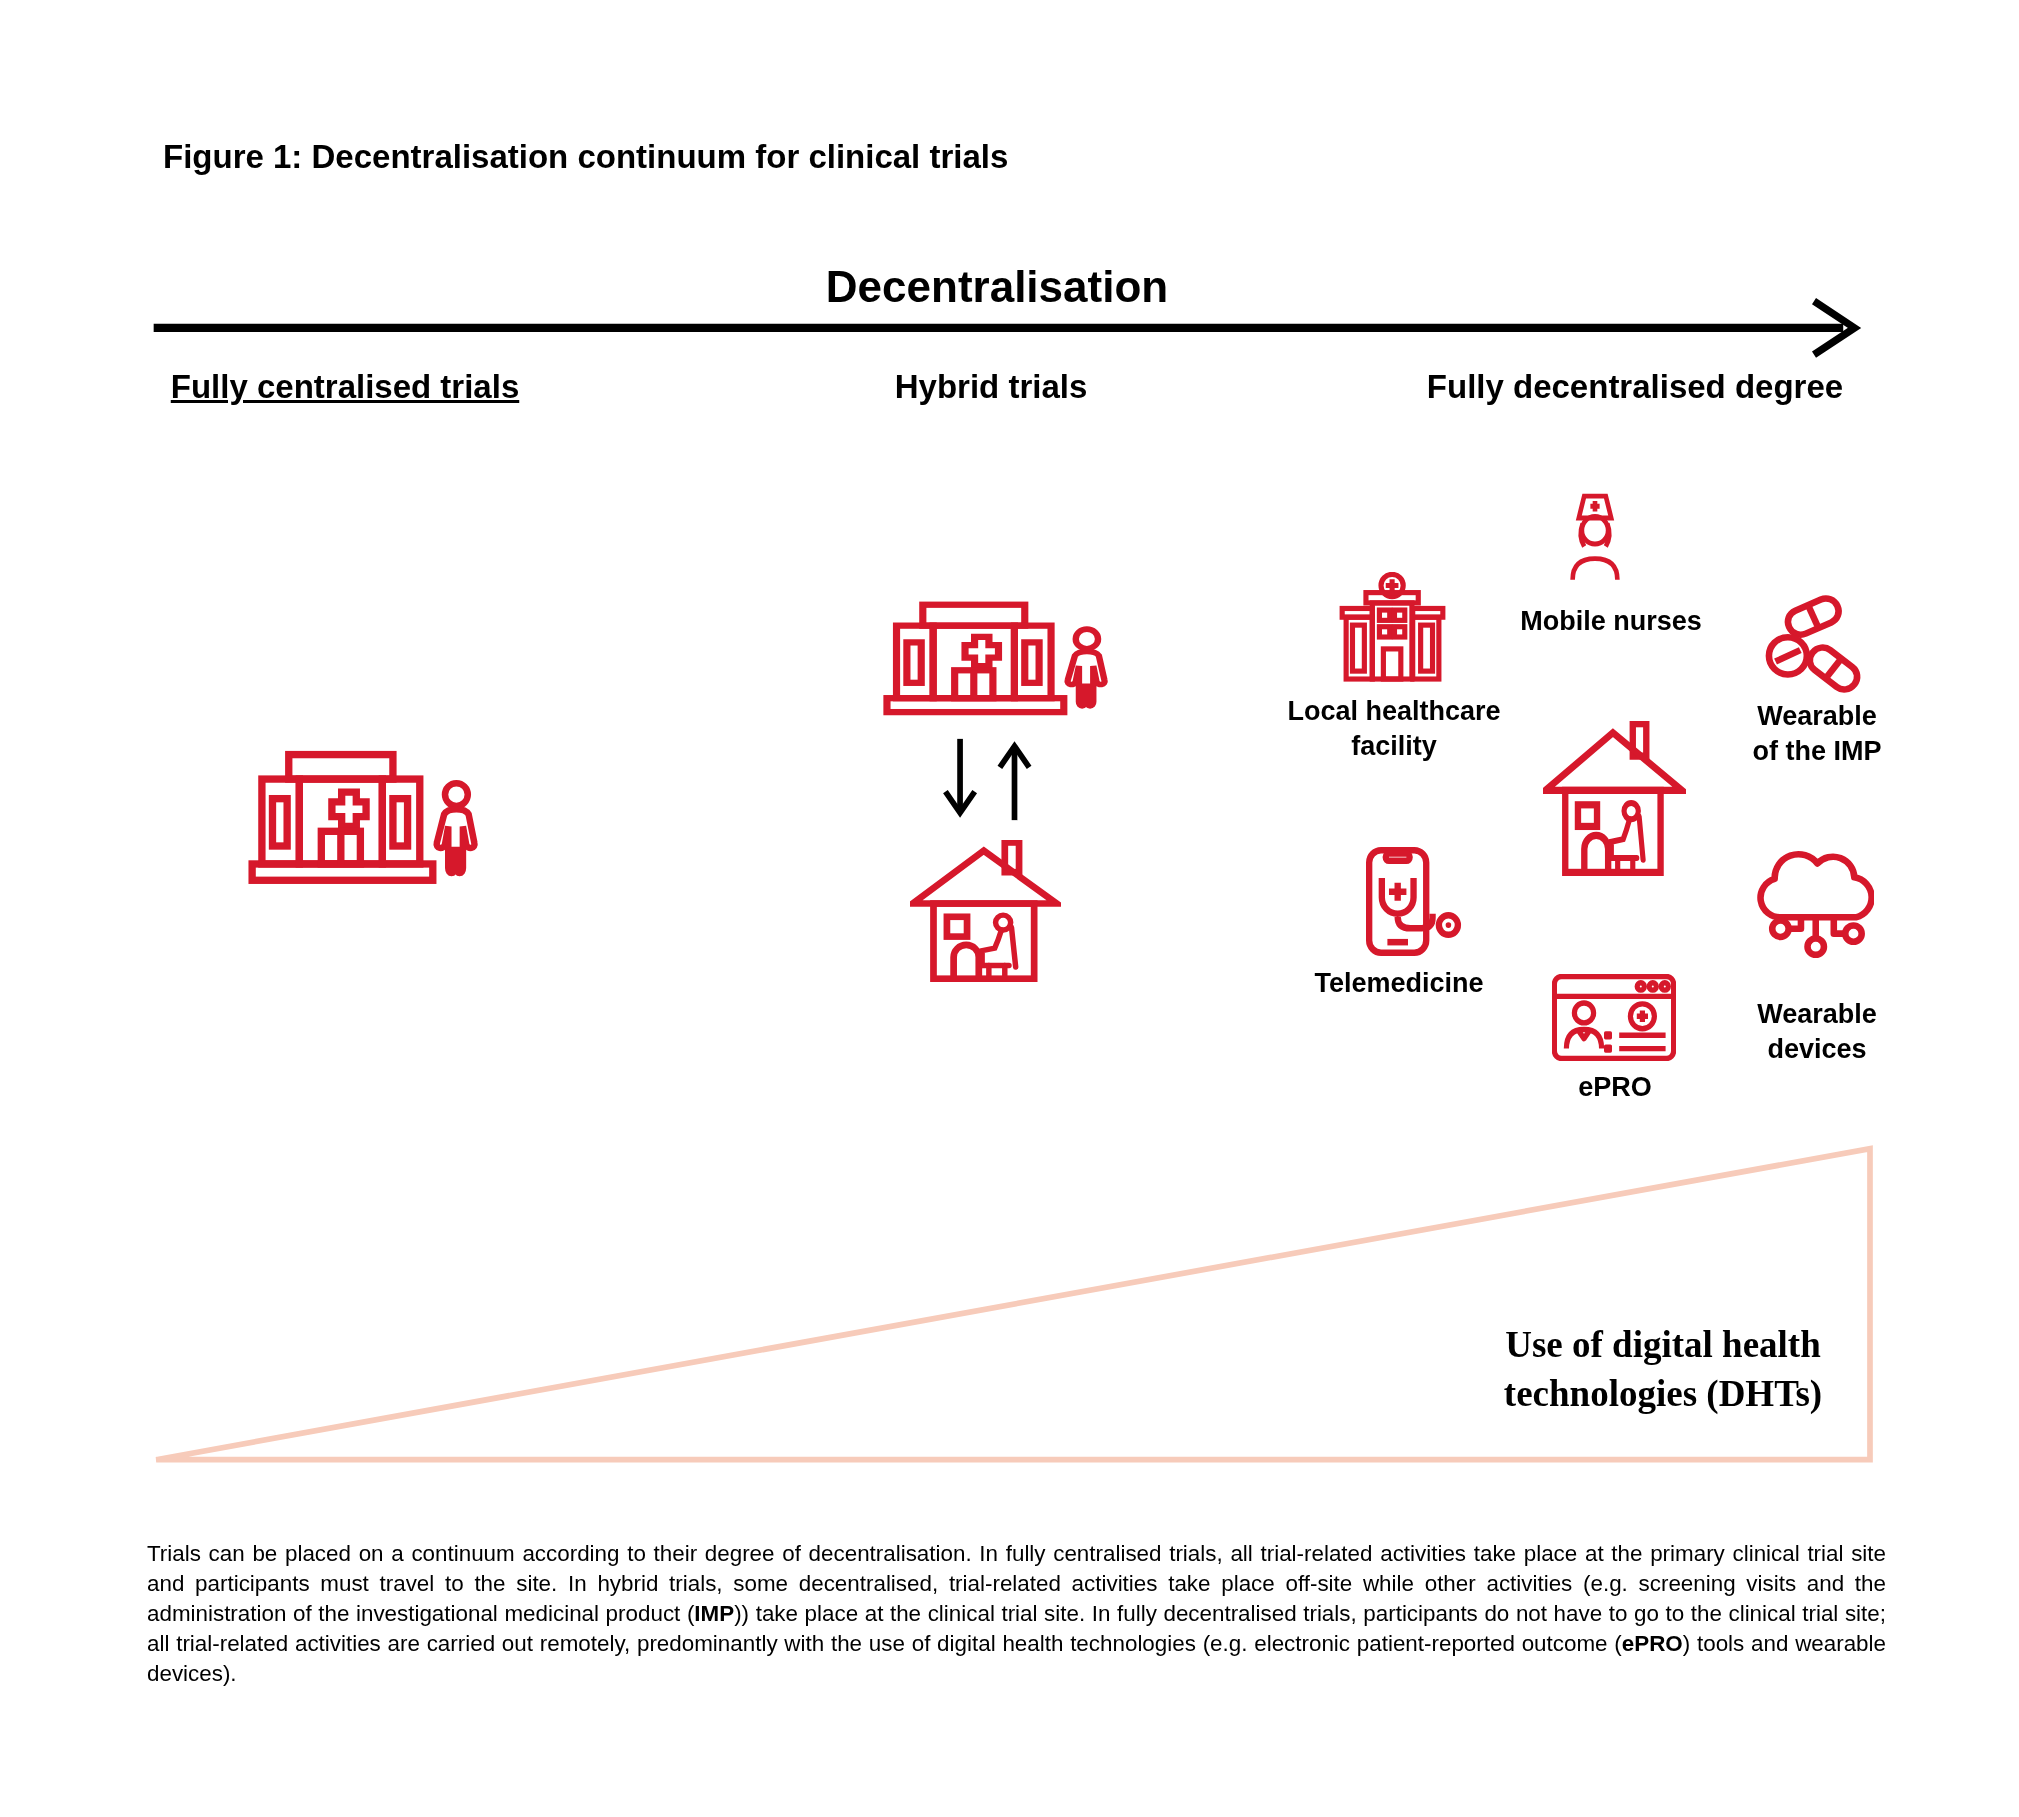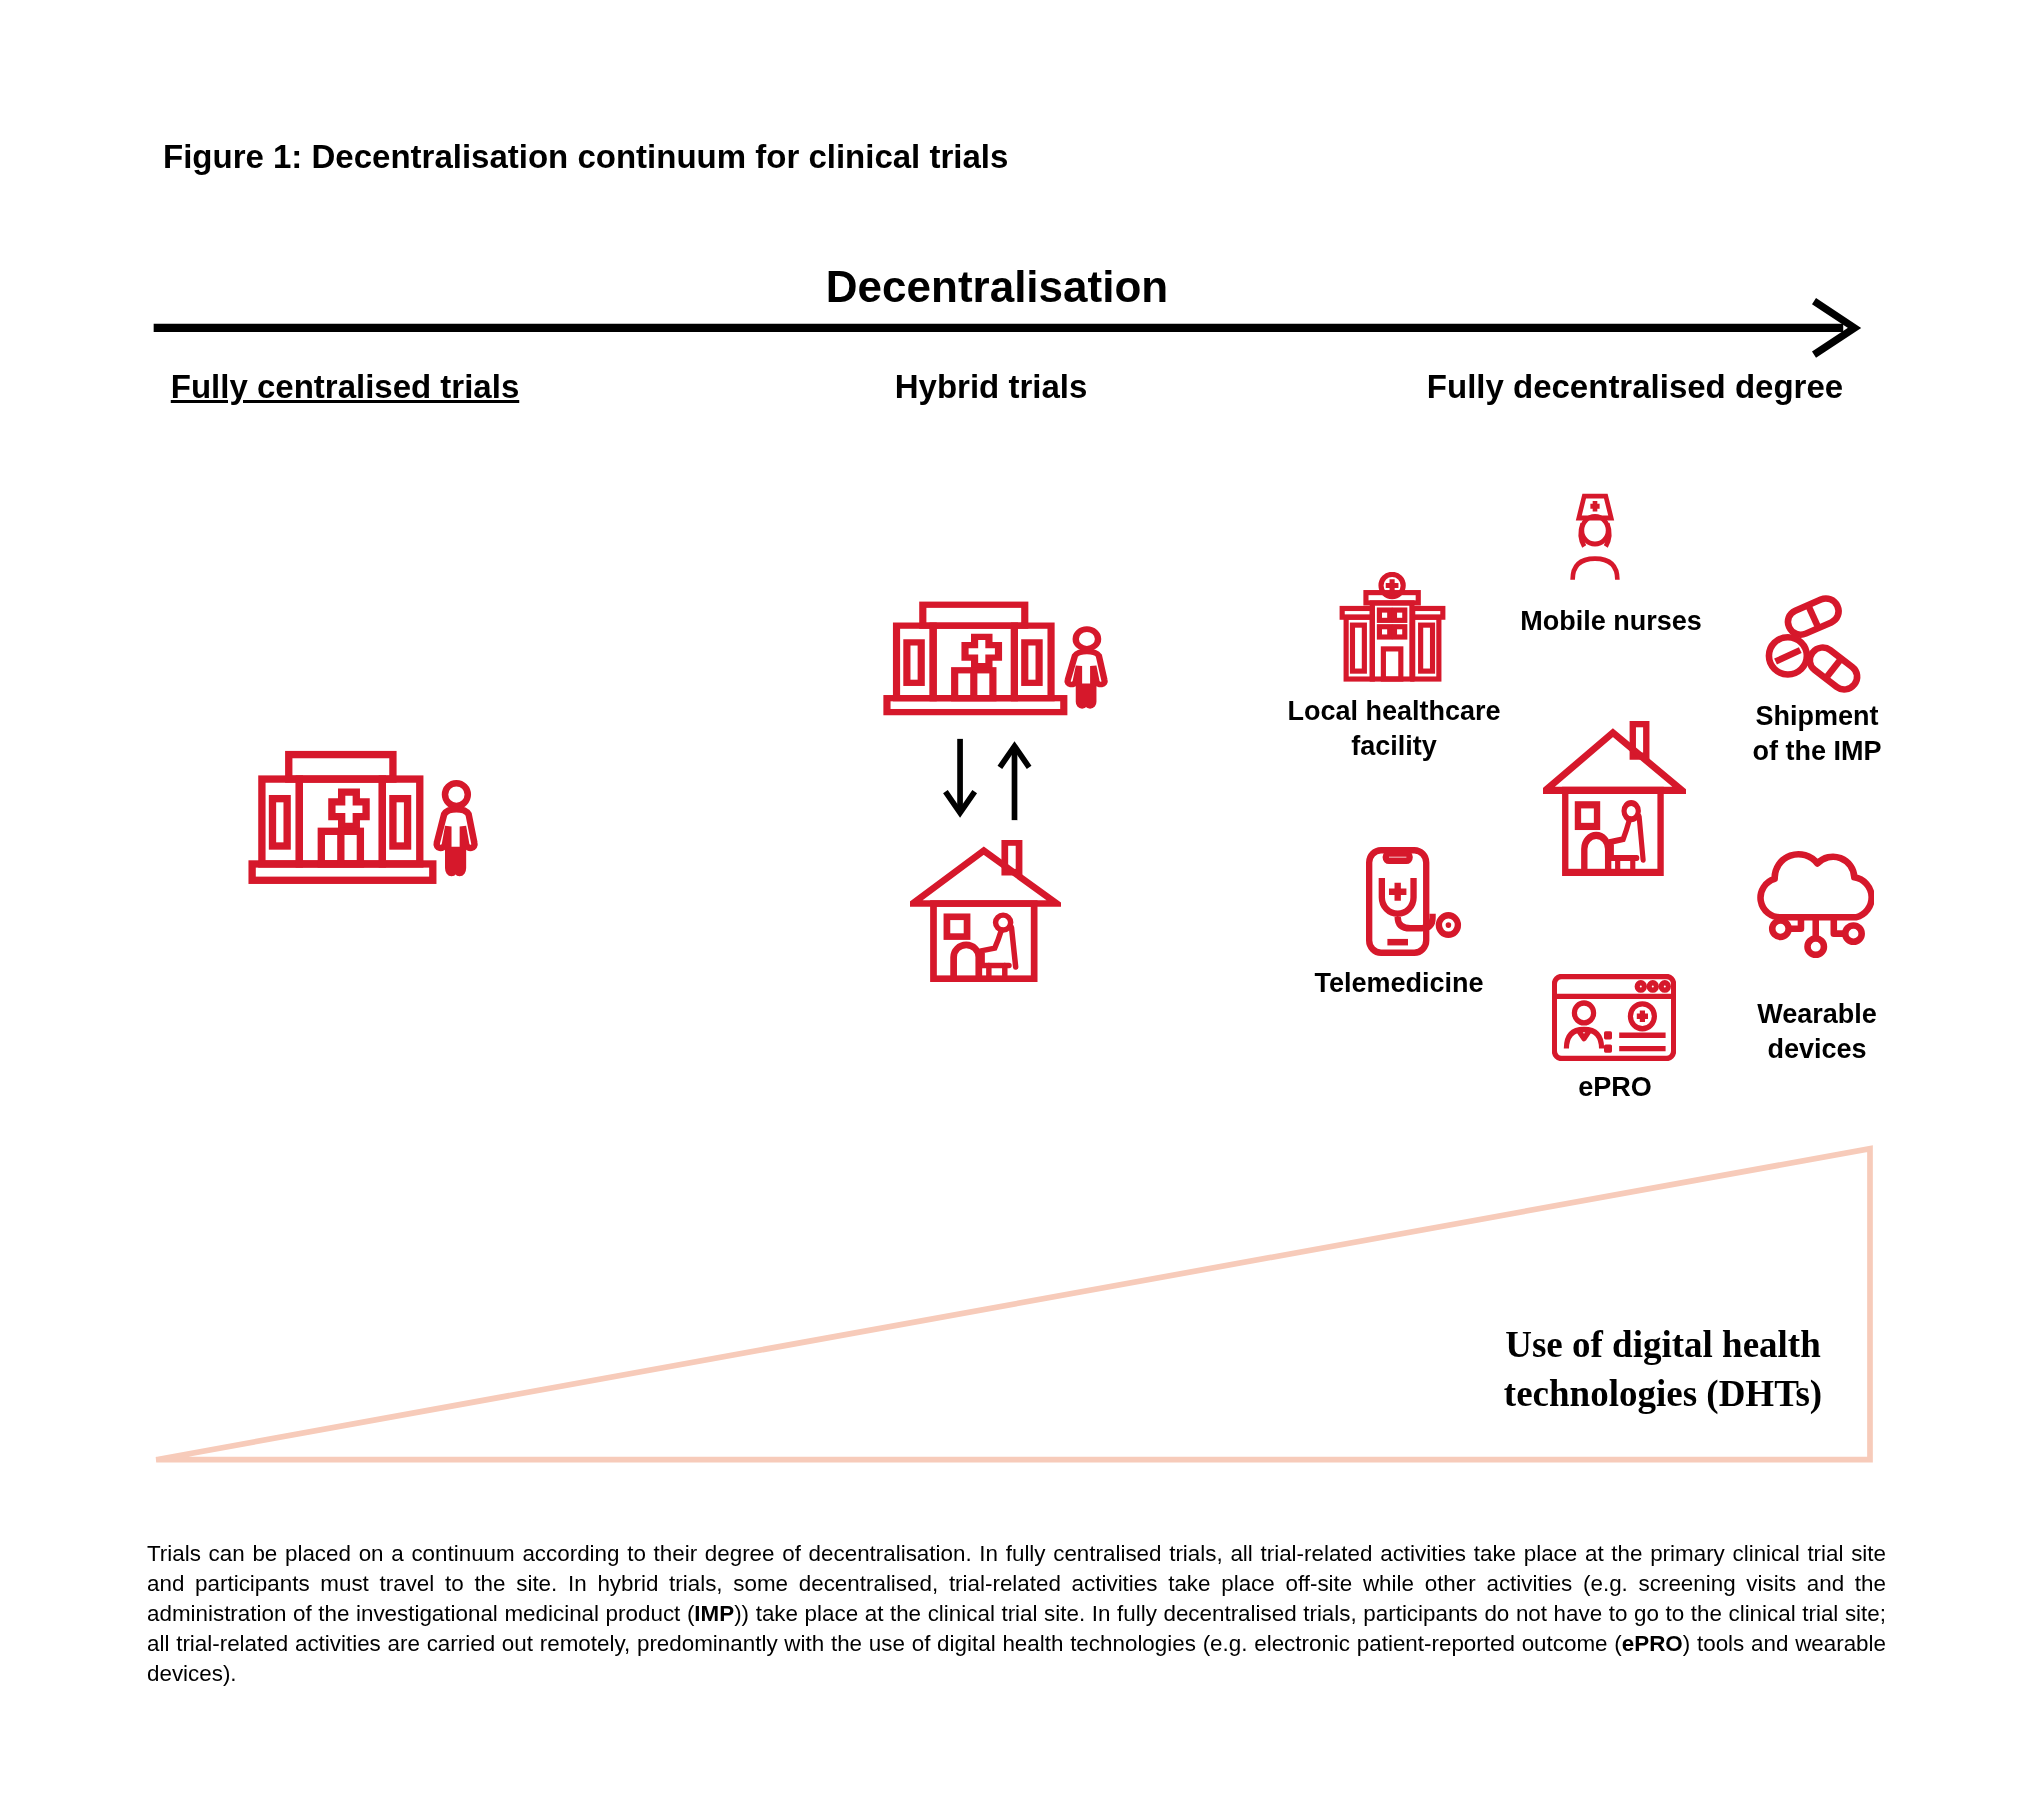--- a/index.html
+++ b/index.html
@@ -165,21 +165,21 @@
       </g>
       <circle cx="29" cy="80" r="23"></circle>
       <line x1="14" y1="87" x2="44" y2="73"></line>
       <g transform="rotate(38 84 96)">
         <rect x="52" y="80" width="64" height="31" rx="15"></rect>
         <line x1="84" y1="80" x2="84" y2="111"></line>
       </g>
     </g>
   </svg>
 </div>
-<div id="label-shipment" class="abs ctr icon-label">Shipment of the IMP</div>
+<div id="label-shipment" class="abs ctr icon-label">Wearable of the IMP</div>
 
 <div class="abs" style="left:1543px;top:721px;width:143px;height:155px">
   <svg class="red" width="143" height="155" viewBox="0 0 180 172" preserveAspectRatio="none">
     <g fill="none" stroke="currentColor" stroke-width="8" stroke-linejoin="miter">
       <rect x="113" y="3" width="17" height="36"></rect>
       <path d="M3 77 L88 13 L175 77 Z"></path>
       <rect x="28" y="77" width="120" height="91"></rect>
       <rect x="44" y="93" width="24" height="24"></rect>
       <path d="M52 168 v-26 a15 15 0 0 1 30 0 v26"></path>
     </g>

